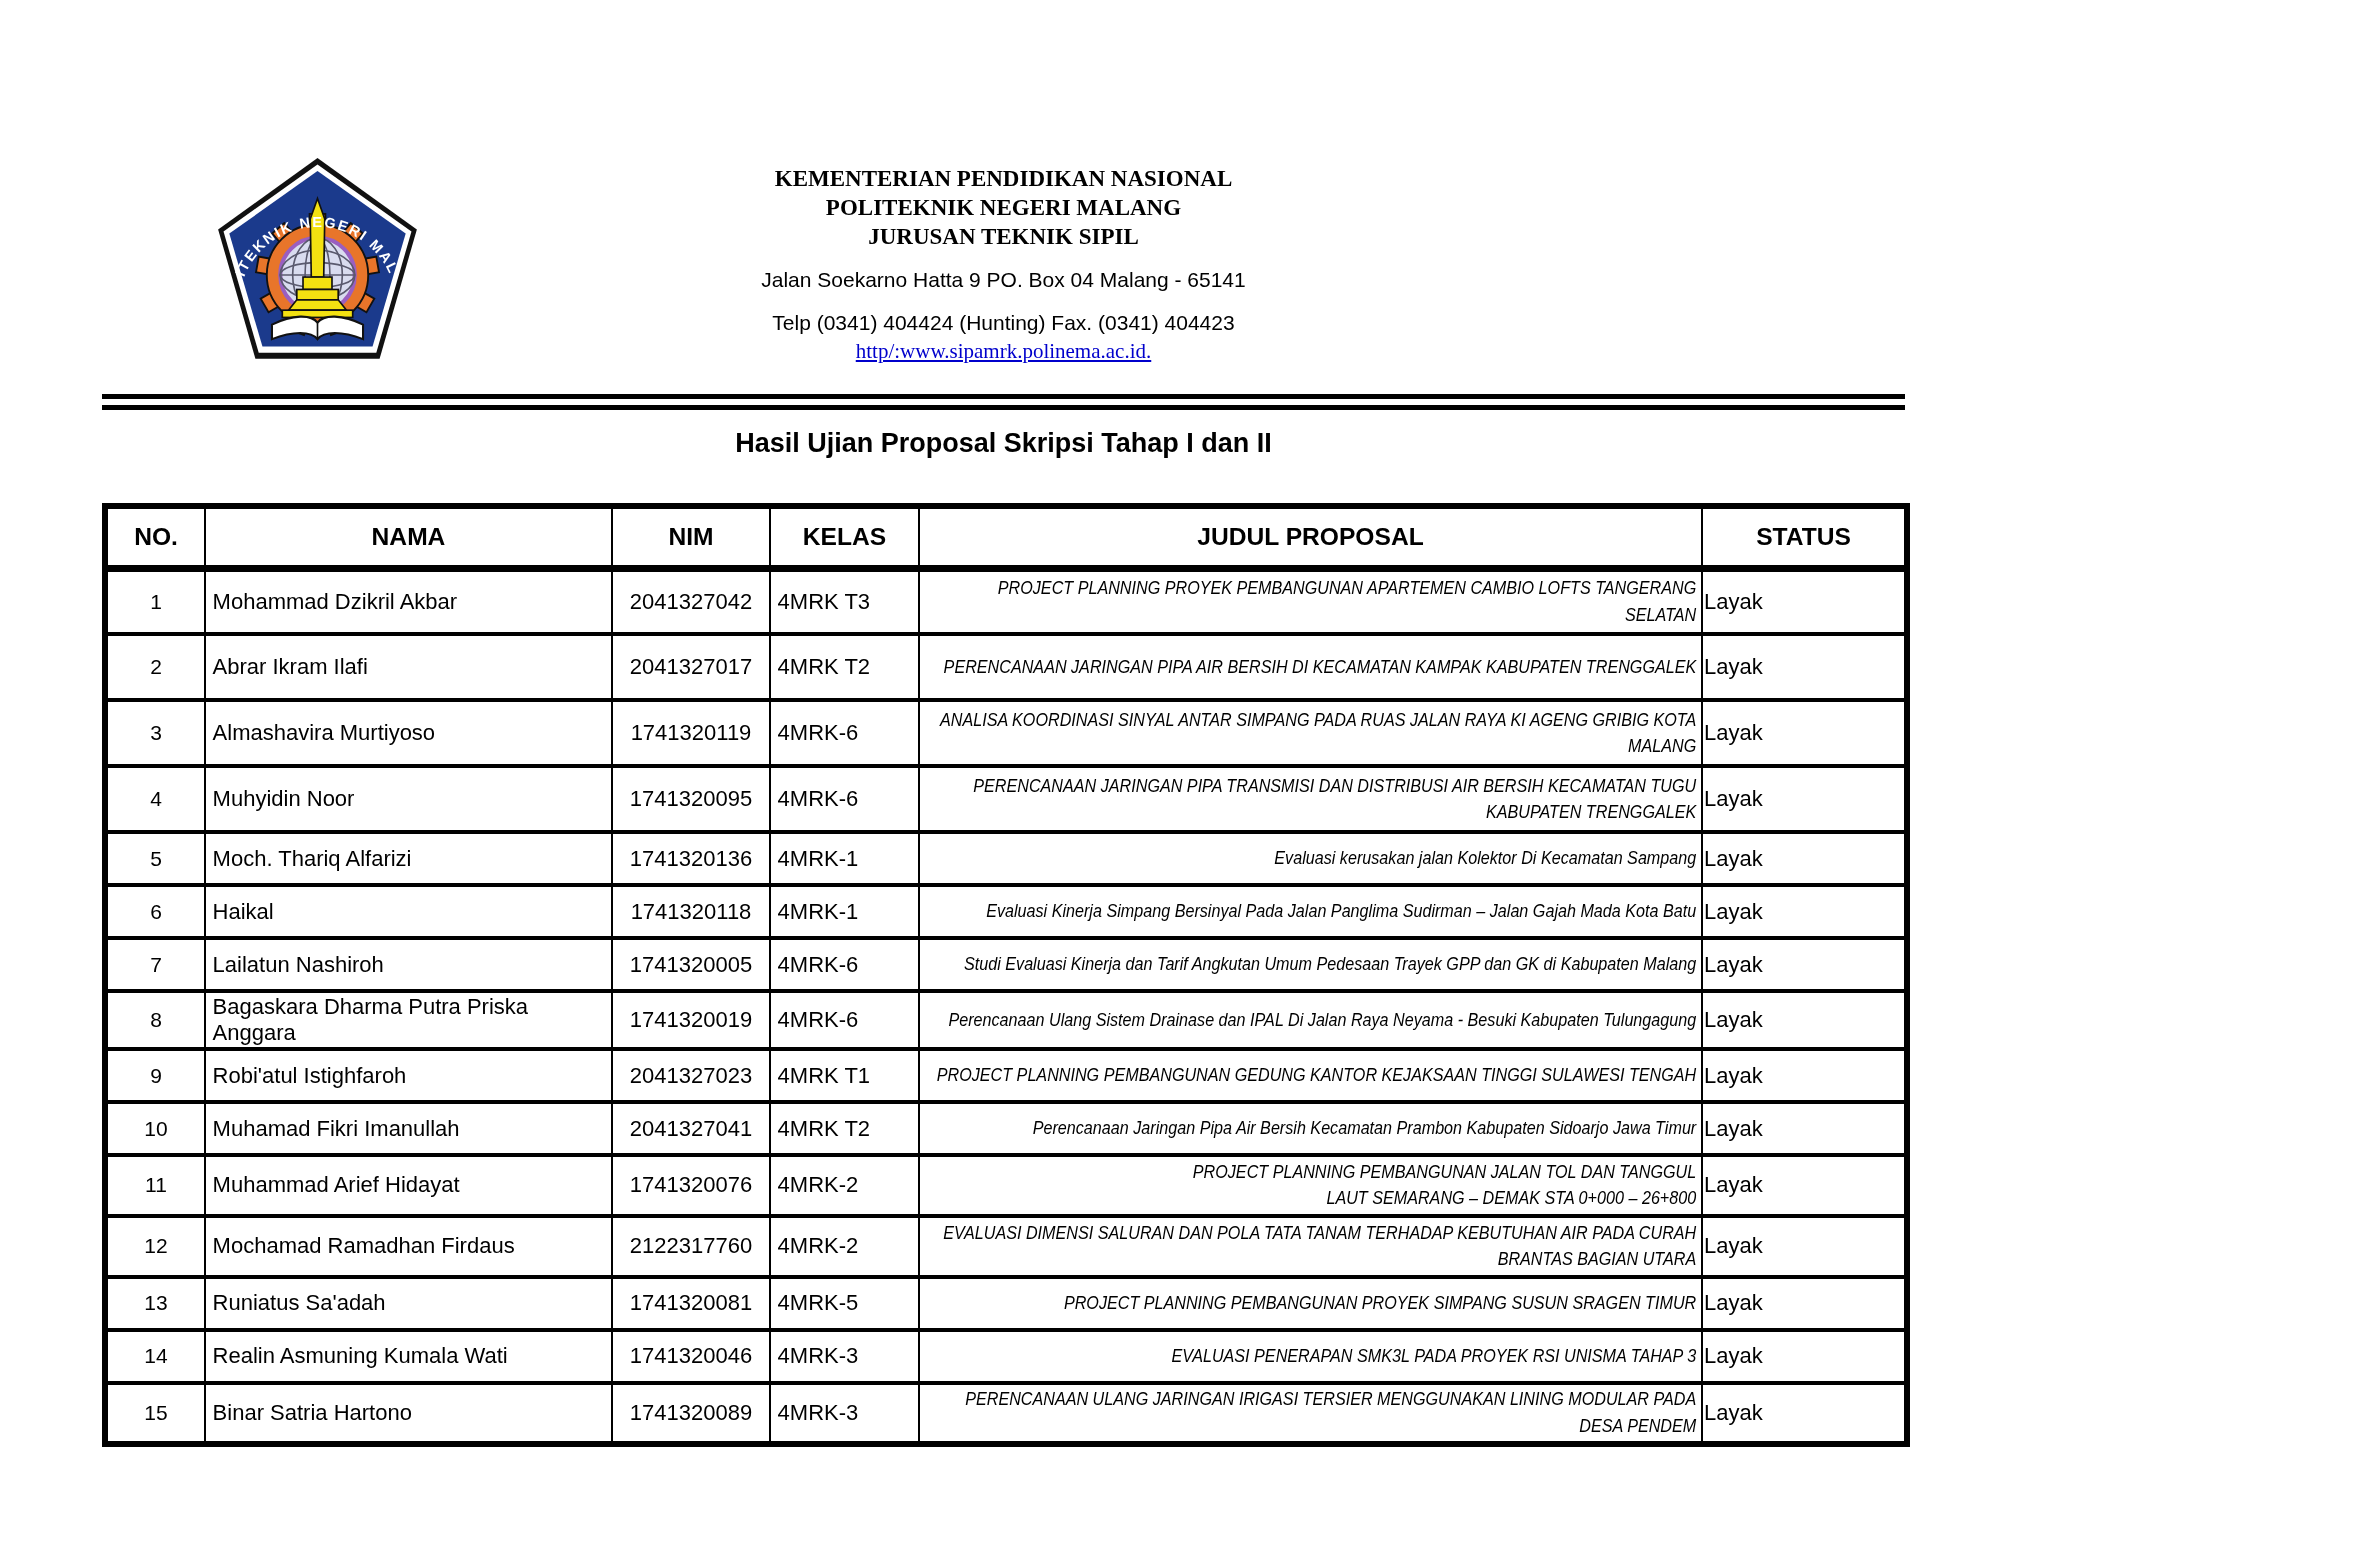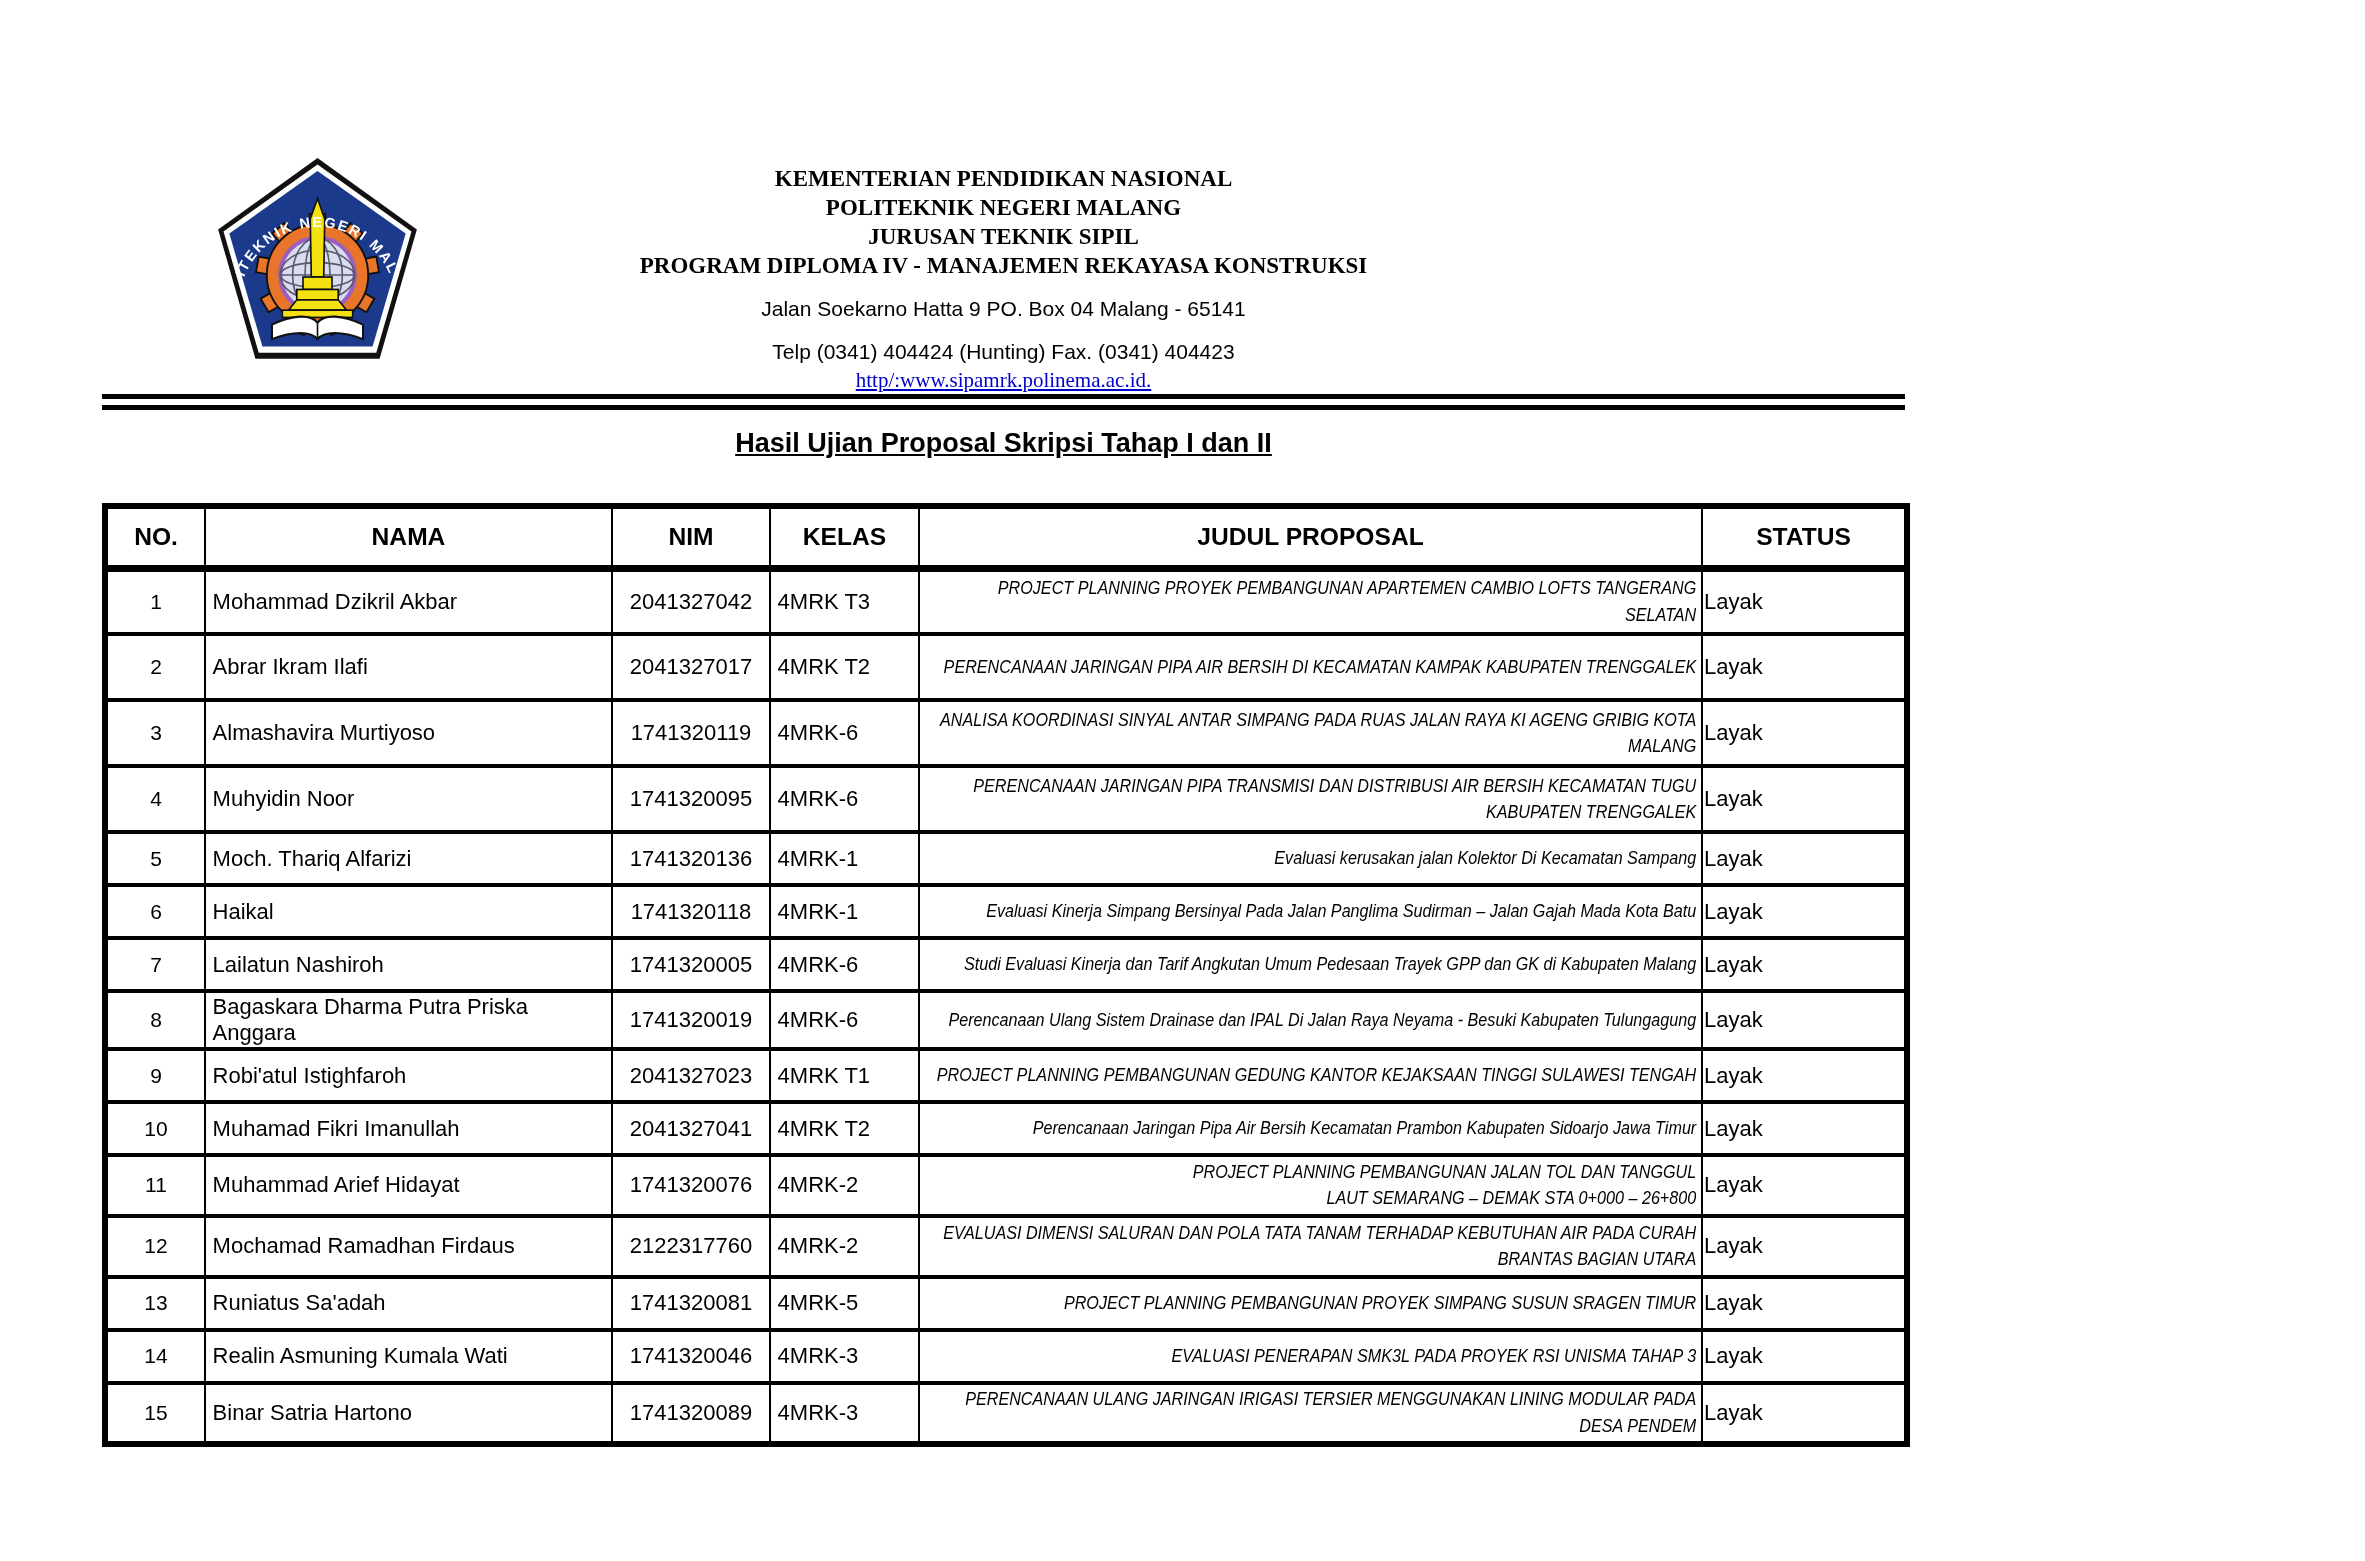--- a/index.html
+++ b/index.html
@@ -42,21 +42,21 @@
     width: 1803px; height: 5.7px;
     border-top: 5.2px solid #000;
     border-bottom: 5.2px solid #000;
   }
 
   
   .doc-title {
     position: absolute;
     left: 102px; top: 427px; width: 1803px;
     text-align: center;
-    font-weight: bold; font-size: 27px; line-height: 33px; text-decoration: underline;
+    font-weight: bold; font-size: 27px; line-height: 33px;
   }
 
   
   .table-wrap { position: absolute; left: 102px; top: 503px; }
   table.results {
     border-collapse: collapse;
     table-layout: fixed;
     width: 1803px;
     border: 6.2px solid #000;
     padding-left: 40px;
@@ -150,21 +150,20 @@
         <text font-family="Liberation Sans, sans-serif" font-size="7" font-weight="bold" fill="#ffffff" letter-spacing="0.9">
           <textPath href="#lg-arc" startOffset="50%" text-anchor="middle">POLITEKNIK NEGERI MALANG</textPath>
         </text>
       </svg>
     </div>
 
     <div class="lh-textblock">
       <div class="lh-bold">KEMENTERIAN PENDIDIKAN NASIONAL</div>
       <div class="lh-bold">POLITEKNIK NEGERI MALANG</div>
       <div class="lh-bold">JURUSAN TEKNIK SIPIL</div>
-      <div class="lh-bold">PROGRAM DIPLOMA IV - MANAJEMEN REKAYASA KONSTRUKSI</div>
       <div class="lh-reg">Jalan Soekarno Hatta 9 PO. Box 04 Malang - 65141</div>
       <div class="lh-reg">Telp (0341) 404424 (Hunting) Fax. (0341) 404423</div>
       <div><a class="lh-url" href="#">http/:www.sipamrk.polinema.ac.id.</a></div>
     </div>
   </div>
 
   <div class="lh-sep"></div>
 
   <div class="doc-title">Hasil Ujian Proposal Skripsi Tahap I dan II</div>
 

